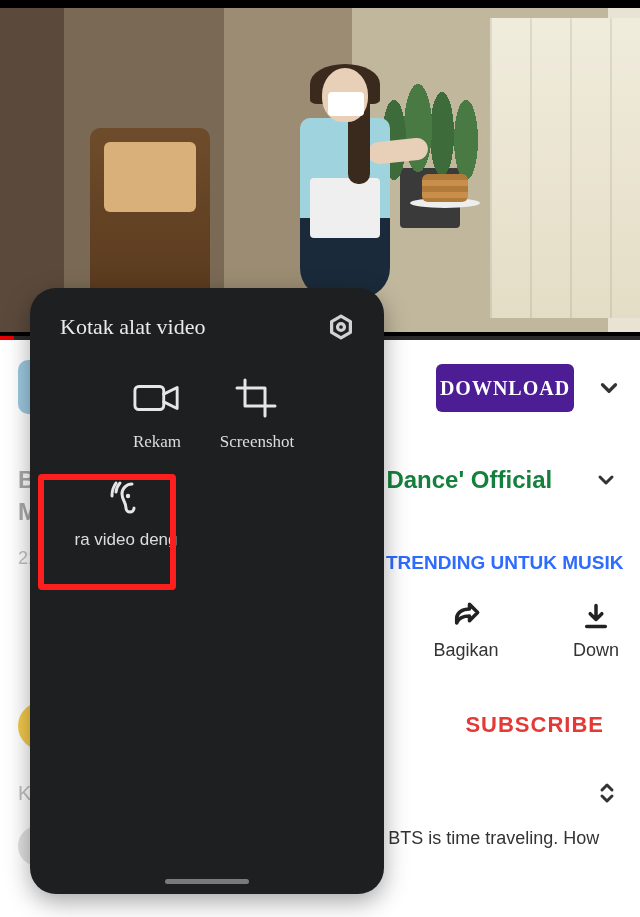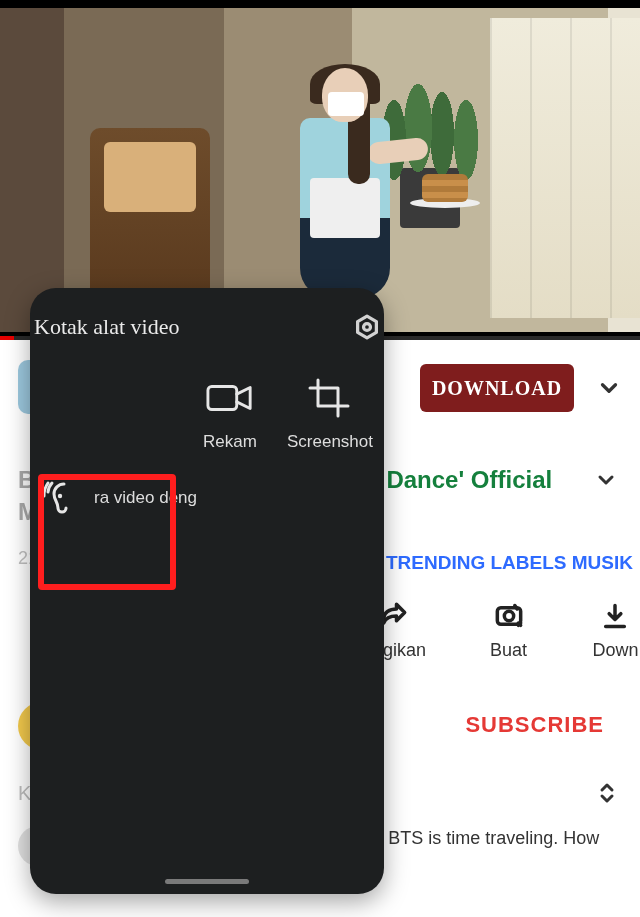--- a/index.html
+++ b/index.html
@@ -45,21 +45,21 @@
 
   
   .page { position:absolute; left:0; top:340px; width:640px; height:577px; background:#fff; }
   .tweet-card { position:absolute; left:18px; top:20px; display:flex; align-items:flex-start; gap:14px; }
   .tw-icon { width:54px; height:54px; background:#9cc8de; border-radius:10px; display:flex; align-items:center;justify-content:center; color:#fff; font-size:30px; }
   .tweet-lines div { font-family:"Comic Sans MS",cursive; }
   .tweet-title{ font-size:26px; font-weight:700; color:#bdbdbd; }
   .tweet-sub { font-size:20px; color:#c7c7c7; margin-top:4px; }
 
   .download-area { position:absolute; right:18px; top:24px; display:flex; align-items:center; gap:22px; }
-  .dl-btn { width:154px; height:48px; background:#7f1d1d; color:#fff; border-radius:6px;
+  .dl-btn { width:138px; height:48px; background:#4c1d95; color:#fff; border-radius:6px;
     display:flex; align-items:center; justify-content:center; font-weight:700; font-size:20px; letter-spacing:1px; font-family:"Comic Sans MS",cursive; }
 
   .vid-title { position:absolute; left:18px; top:124px; width:560px; font-size:24px; color:#a9a9a9; line-height:1.35; font-weight:600; }
   .title-accent { color:#15803d; }
   .chev-title { position:absolute; right:22px; top:128px; }
 
   .meta-line{ position:absolute; left:18px; top:208px; font-size:18px; color:#c0c0c0; }
   .trending{ position:absolute; left:386px; top:212px; font-size:19px; color:#2e6bff; font-weight:700; }
 
   .actions { position:absolute; left:40px; top:262px; width:600px; height:80px; display:flex; gap:58px; align-items:flex-start; color:#bdbdbd; font-size:18px;}
@@ -79,34 +79,34 @@
 
   .comment { position:absolute; left:18px; top:486px; display:flex; gap:14px; width:600px;}
   .comment .cavatar{ width:40px; height:40px; border-radius:50%; background:#e0e0e0; }
   .comment .ctext{ font-size:18px; color:#777; line-height:1.4; }
   .comment .ctext span:first-child { color:#b8b8b8; }
   .comment .ctext .vis { color:#333; }
 
   
   .overlay {
     position:absolute; left:30px; top:288px; width:354px; height:606px;
-    background:#1d1f20; border-radius:26px; padding:22px 4px 14px;
+    background:#1d1f20; border-radius:26px; padding:22px 30px 14px;
     color:#eaeaea; box-shadow:0 8px 24px rgba(0,0,0,0.35);
   }
   .ov-head{ display:flex; align-items:center; justify-content:space-between; height:34px; }
   .ov-title{ font-size:22px; font-family:"Comic Sans MS",cursive; }
   .ov-gear{ width:26px; height:26px; opacity:.9; }
 
-  .ov-row { margin-top:34px; display:flex; justify-content:flex-end; }
+  .ov-row { margin-top:34px; display:flex; justify-content:center;font-family:Liberation Serif, serif; }
   .ov-item { width:100px; display:flex; flex-direction:column; align-items:center; gap:14px; color:#ddd; }
   .ov-item .lbl{ font-size:17px; }
   .ov-ic{ width:48px; height:40px; display:flex; align-items:center; justify-content:center; }
 
   .ov-row2 { margin-top:26px; display:flex; }
-  .ov-item2 { width:132px; display:flex; flex-direction:row; align-items:center; gap:12px; }
+  .ov-item2 { width:132px; display:flex; flex-direction:column; align-items:center; gap:12px; }
   .ov-item2 .lbl{ font-size:17px; color:#ddd; white-space:nowrap; }
 
   .highlight-box{
     position:absolute; left:38px; top:474px; width:138px; height:116px;
     border:6px solid #ff1e1e; border-radius:4px; pointer-events:none;
   }
 
   .home-bar{ position:absolute; left:50%; bottom:10px; transform:translateX(-50%); width:84px; height:5px; background:#7a7a7a; border-radius:3px; }
 
   svg { display:block; }
@@ -164,21 +164,21 @@
       <span>BTS (방탄소년단) 'Permission to </span><span class="title-accent">Dance' Official</span><br>
       <span>MV</span>
     </div>
     <div class="chev-title">
       <svg width="24" height="24" viewBox="0 0 24 24">
           <polyline class="stroke-d" points="6 9 12 15 18 9"></polyline>
         </svg>
     </div>
 
     <div class="meta-line">217 jt x ditonton · Hanya yang lalu · #1 DI </div>
-    <div class="trending">TRENDING LABELS MUSIK</div>
+    <div class="trending">TRENDING UNTUK MUSIK</div>
 
     <div class="actions">
       <div class="act">
         <div class="ic">
             <svg width="28" height="28" viewBox="0 0 24 24">
               <path class="stroke-g" d="M7 22V10m0 0 5-8 2 1v5h6a2 2 0 0 1 2 2l-2 10a2 2 0 0 1-2 2H3V10h4z"></path>
             </svg>
           </div>
         <span class="lbl">13 jt</span>
       </div>
@@ -199,30 +199,20 @@
           </div>
         <span class="lbl">Live chat</span>
       </div>
       <div class="act dark">
         <div class="ic">
             <svg width="30" height="28" viewBox="0 0 24 24">
               <path class="stroke-d" d="M4 14c0-5 5-8 11-8V2l7 7-7 7v-4c-5 0-9 1-11 6v-4z"></path>
             </svg>
           </div>
         <span class="lbl">Bagikan</span>
-      </div>
-      <div class="act dark">
-        <div class="ic">
-            <svg width="32" height="28" viewBox="0 0 24 24">
-              <rect class="stroke-d" x="2" y="5" width="20" height="14" rx="3"></rect>
-              <circle class="stroke-d" cx="12" cy="12" r="4"></circle>
-              <path class="stroke-d" d="M17 3l2 3M20 18l2 2m-2 0 2-2"></path>
-            </svg>
-          </div>
-        <span class="lbl">Buat</span>
       </div>
       <div class="act dark">
         <div class="ic">
             <svg width="28" height="28" viewBox="0 0 24 24">
               <path class="stroke-d" d="M12 3v12m0 0 5-5m-5 5-5-5M4 21h16"></path>
             </svg>
           </div>
         <span class="lbl">Down</span>
       </div>
     </div>

